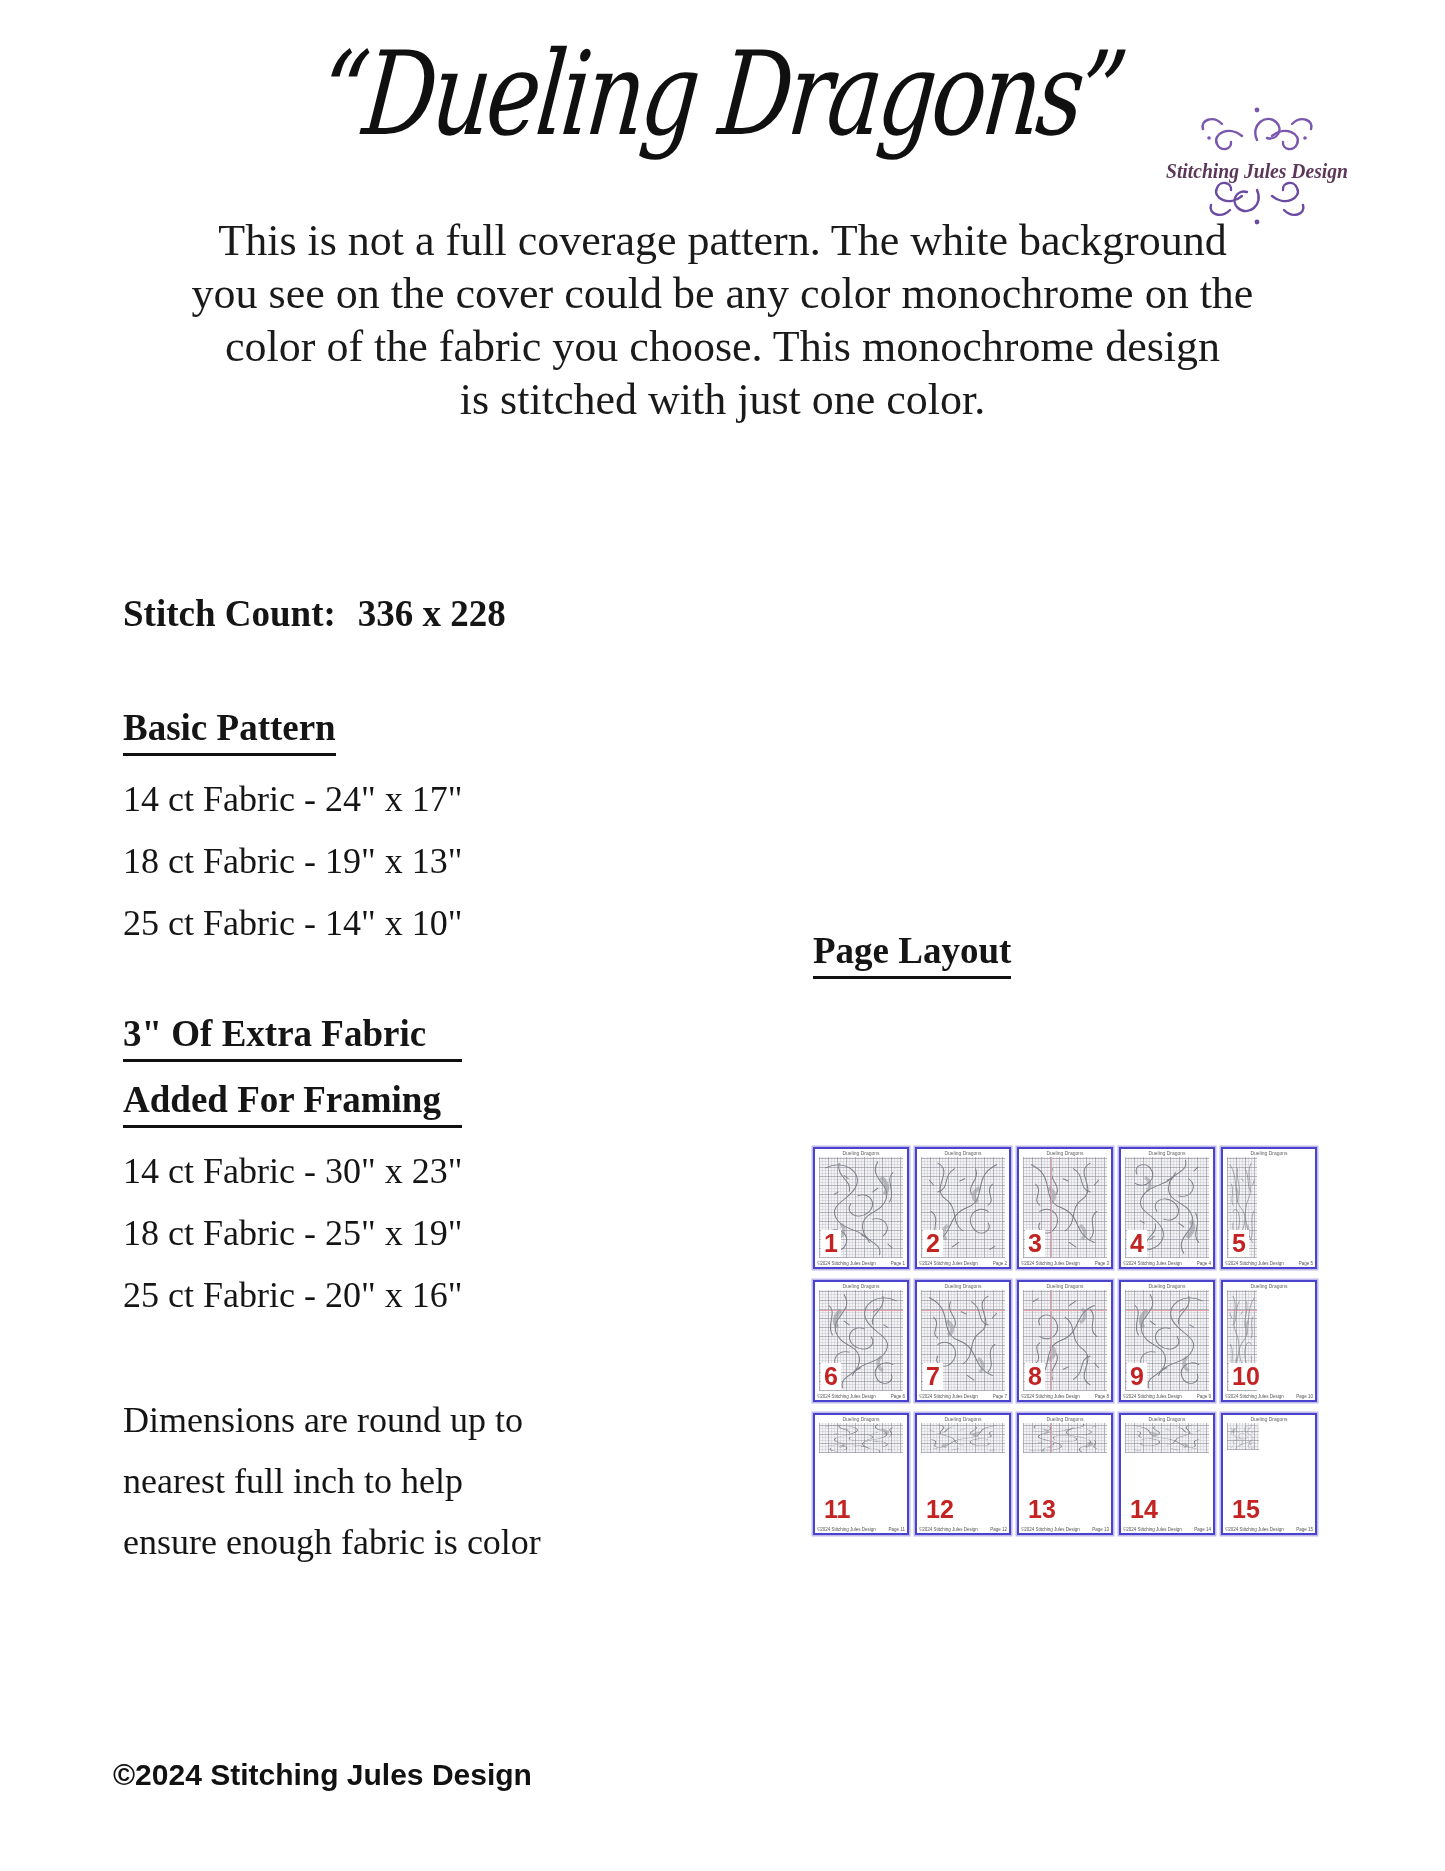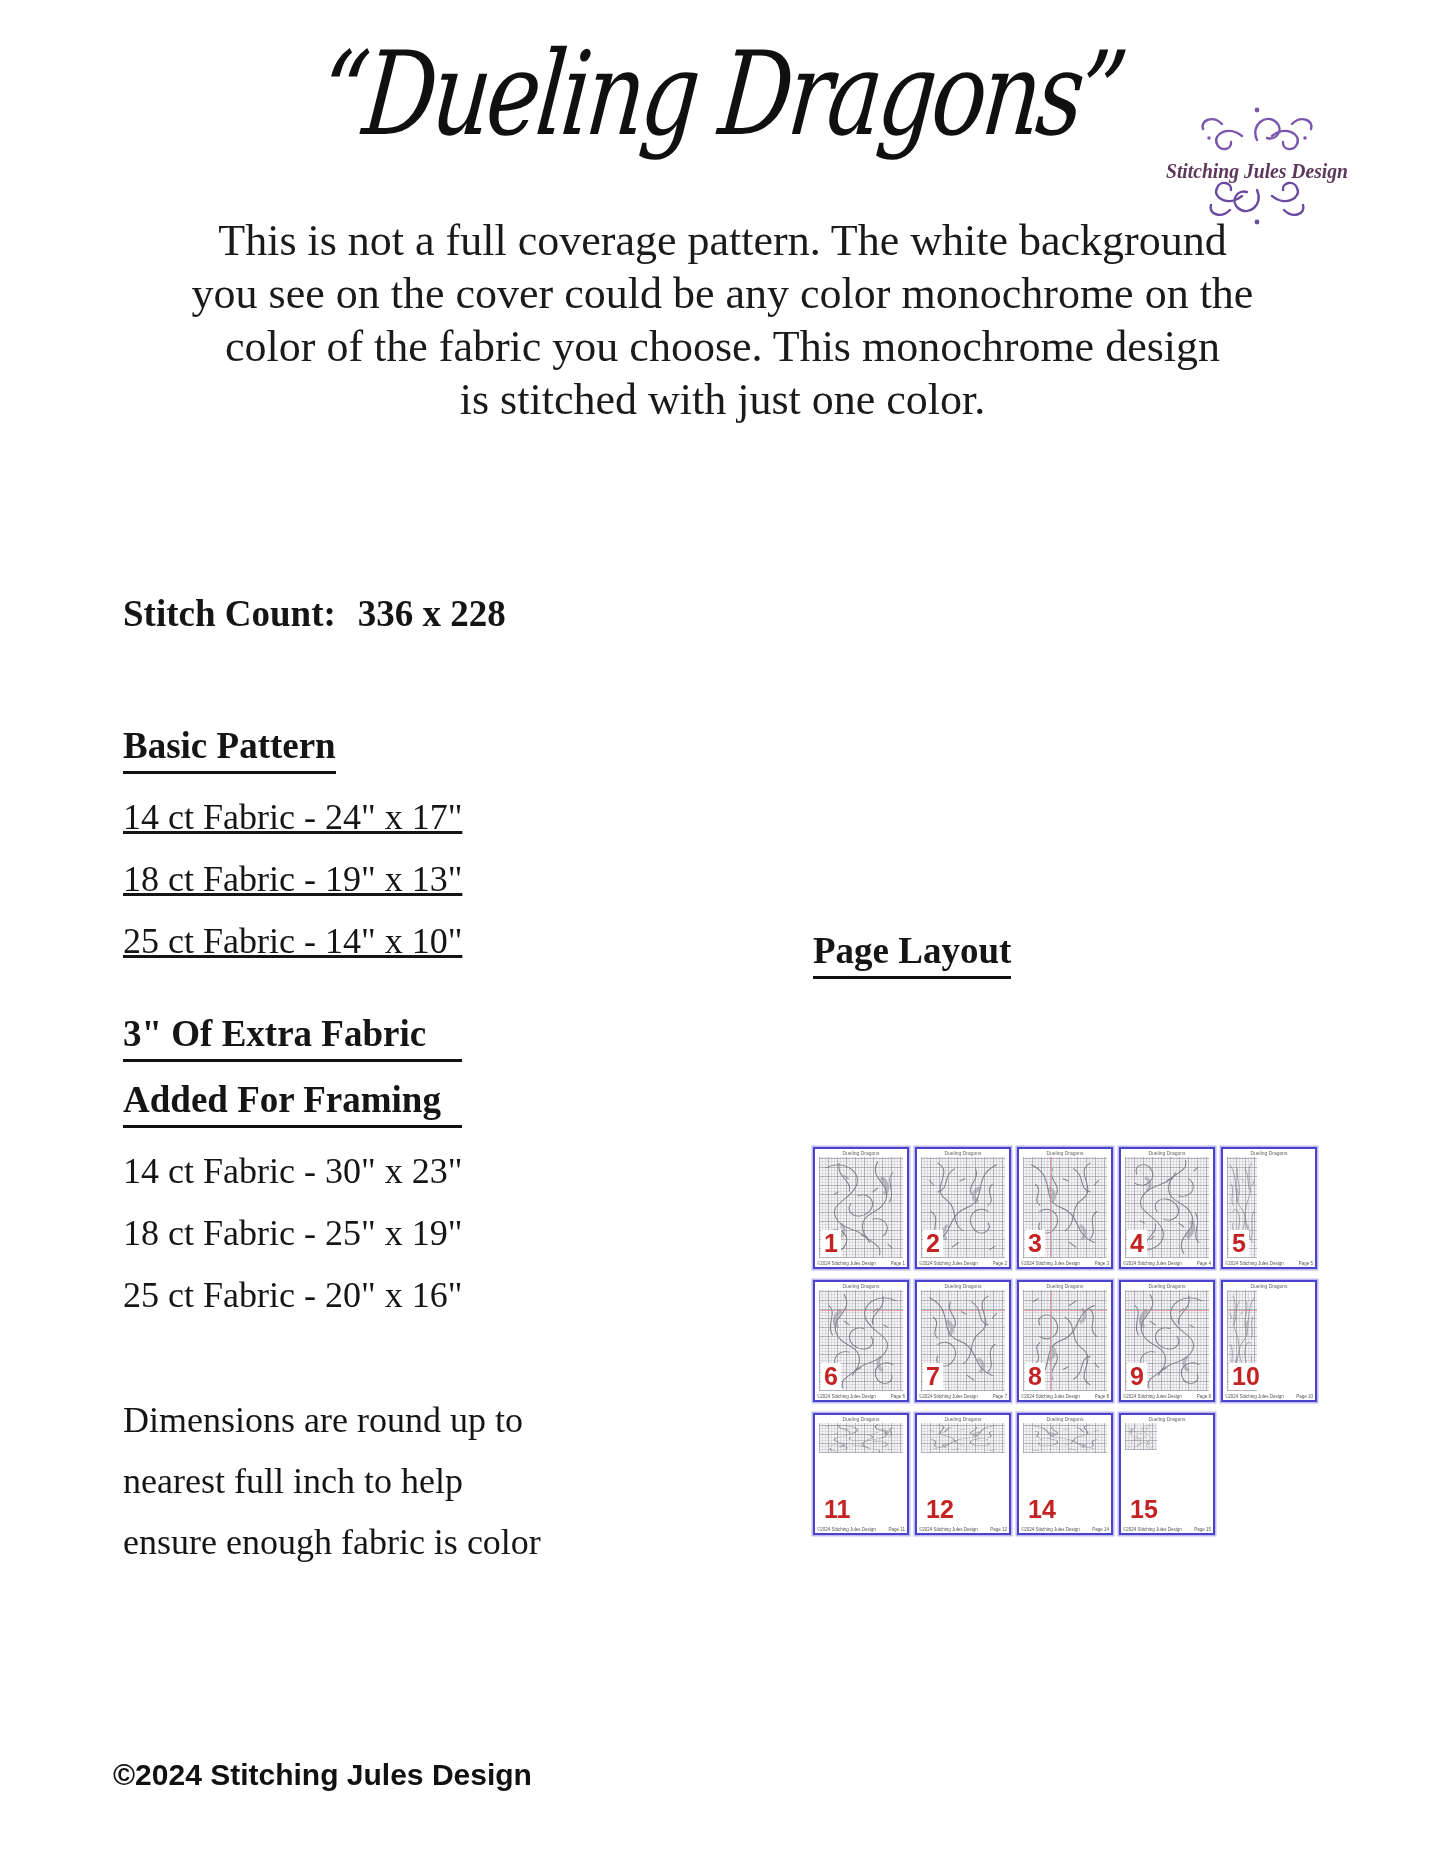--- a/index.html
+++ b/index.html
@@ -40,21 +40,21 @@
   
   .stitch-count{
     position:absolute;left:123px;top:592px;
     font-size:37px;font-weight:bold;white-space:nowrap;
   }
   .stitch-count .val{margin-left:22px;}
 
   .block-heading{display:inline-block;border-bottom:3px solid #111;padding-bottom:3px;
     font-size:37px;font-weight:bold;line-height:44px;white-space:nowrap;}
 
-  .basic-pattern{position:absolute;left:123px;top:724px;text-decoration:underline;}
+  .basic-pattern{position:absolute;left:123px;top:706px;}
   .fabric-list{margin-top:12px;font-size:36px;line-height:62px;white-space:nowrap;}
 
   .extra-fabric{position:absolute;left:123px;top:1012px;}
   .extra-fabric .hline{display:block;margin-bottom:0;}
   .extra-fabric .hline + .hline{margin-top:16px;}
 
   .dims-note{position:absolute;left:123px;top:1390px;
     font-size:36px;line-height:61px;white-space:nowrap;}
 
   
@@ -420,24 +420,39 @@
             </svg>
           </div>
         </div>
       <div class="thumb-num">12</div>
       <div class="thumb-footer">
           <span>©2024 Stitching Jules Design</span>
           <span>Page 12</span>
         </div>
     </div>
 
-
     <div class="thumb cover-top">
       <div class="thumb-header">Dueling Dragons</div>
       <div class="pattern">
+          <div class="fill vmark">
+            <svg class="art flip2" viewBox="0 0 100 130" preserveAspectRatio="none">
+              <use href="#artA"></use>
+            </svg>
+          </div>
+        </div>
+      <div class="thumb-num">13</div>
+      <div class="thumb-footer">
+          <span>©2024 Stitching Jules Design</span>
+          <span>Page 13</span>
+        </div>
+    </div>
+
+    <div class="thumb cover-top">
+      <div class="thumb-header">Dueling Dragons</div>
+      <div class="pattern">
           <div class="fill">
             <svg class="art" viewBox="0 0 100 130" preserveAspectRatio="none">
               <use href="#artB"></use>
             </svg>
           </div>
         </div>
       <div class="thumb-num">14</div>
       <div class="thumb-footer">
           <span>©2024 Stitching Jules Design</span>
           <span>Page 14</span>

